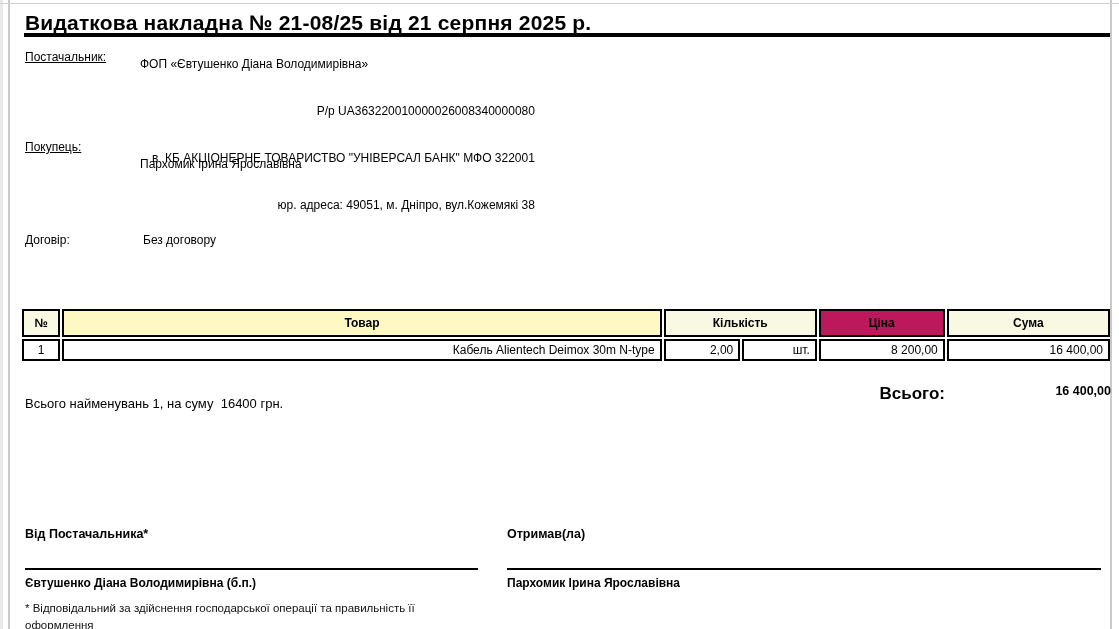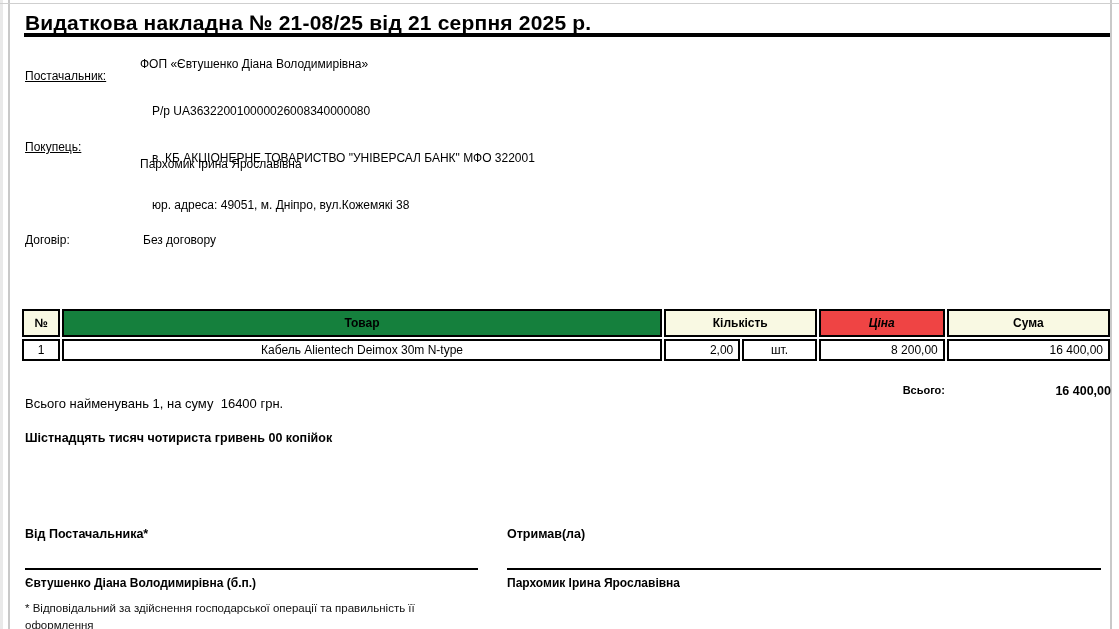--- a/index.html
+++ b/index.html
@@ -51,26 +51,26 @@
     font-size: 12px;
     overflow: hidden; white-space: nowrap;
   }
   table.items th {
     background: #f9f9e3;
     font-weight: bold; text-align: center;
     height: 28px;
   }
   table.items td { background: #fff; height: 22px; padding: 1px 5px; }
   td.c { text-align: center; }
-  td.l { text-align: center; }
+  td.l { text-align: right; }
   td.r { text-align: right; }
 
   .total-label {
     position: absolute; top: 384px; right: 174px;
-    font-size: 11px; font-weight: bold;
+    font-size: 17px; font-weight: bold;
   }
   .total-value {
     position: absolute; top: 384px; right: 8px;
     font-size: 12.5px; font-weight: bold;
   }
 
   .summary-line1 { position: absolute; left: 25px; top: 396px; font-size: 13px; white-space: pre; }
   .summary-line2 { position: absolute; left: 25px; top: 431px; font-size: 12.5px; font-weight: bold; }
 
   .sig-title { font-size: 12.5px; font-weight: bold; }
@@ -87,23 +87,23 @@
 <div class="page">
 
   <div class="edge-left-strip"></div>
   <div class="edge-left-line"></div>
   <div class="edge-right-line"></div>
   <div class="edge-top-line"></div>
 
   <div class="doc-title">Видаткова накладна № 21-08/25 від 21 серпня 2025 р.</div>
   <div class="title-rule"></div>
 
-  <div class="pos label u" style="left:25px; top:69px;">Постачальник:</div>
+  <div class="pos label u" style="left:25px; top:50px;">Постачальник:</div>
   <div class="pos supplier-name" style="left:140px; top:57px;">ФОП «Євтушенко Діана Володимирівна»</div>
-  <div class="pos bank-lines" style="left:152px; top:73px;">
+  <div class="pos bank-lines" style="left:152px; top:73px;text-align:right;">
     <div>Р/р UA363220010000026008340000080</div>
     <div>в  КБ АКЦІОНЕРНЕ ТОВАРИСТВО "УНІВЕРСАЛ БАНК" МФО 322001</div>
     <div>юр. адреса: 49051, м. Дніпро, вул.Кожемякі 38</div>
   </div>
 
   <div class="pos label u" style="left:25px; top:140px;">Покупець:</div>
   <div class="pos buyer-name" style="left:140px; top:157px;">Пархомик Ірина Ярославівна</div>
 
   <div class="pos label" style="left:25px; top:233px;">Договір:</div>
   <div class="pos contract-value" style="left:143px; top:233px;text-align:center;">Без договору</div>
@@ -114,42 +114,41 @@
         <col style="width:38px">
           <col style="width:595px">
           <col style="width:76px">
         <col style="width:74px">
           <col style="width:125px">
           <col style="width:162px">
       </colgroup>
       <tbody>
           <tr>
         <th style="background: rgb(249, 249, 227);">№</th>
-        <th style="background: #15803d;">Товар</th>
+        <th style="background: #fef9c3;">Товар</th>
         <th colspan="2" style="background: rgb(249, 249, 227); margin-left: 44px;">Кількість</th>
-        <th style="background: #ef4444; font-style: italic;">Ціна</th>
+        <th style="background: #be185d;">Ціна</th>
         <th style="background: rgb(249, 249, 227);">Сума</th>
       </tr>
       <tr>
         <td class="c">1</td>
         <td class="l">Кабель Alientech Deimox 30m N-type</td>
         <td class="r">2,00</td>
         <td class="l">шт.</td>
         <td class="r">8 200,00</td>
         <td class="r">16 400,00</td>
       </tr>
     </tbody>
       </table>
   </div>
 
   <div class="total-label">Всього:</div>
   <div class="total-value">16 400,00</div>
 
   <div class="summary-line1">Всього найменувань 1, на суму  16400 грн.</div>
-  <div class="summary-line2">Шістнадцять тисяч чотириста гривень 00 копійок</div>
 
   <div class="pos sig-title" style="left:25px; top:527px;">Від Постачальника*</div>
   <div class="sig-line" style="left:25px; top:568px; width:453px;"></div>
   <div class="pos sig-name" style="left:25px; top:576px;">Євтушенко Діана Володимирівна (б.п.)</div>
   <div class="footnote">* Відповідальний за здійснення господарської операції та правильність її оформлення</div>
 
   <div class="pos sig-title" style="left:507px; top:527px;">Отримав(ла)</div>
   <div class="sig-line" style="left:507px; top:568px; width:594px;"></div>
   <div class="pos sig-name" style="left:507px; top:576px;">Пархомик Ірина Ярославівна</div>
 

